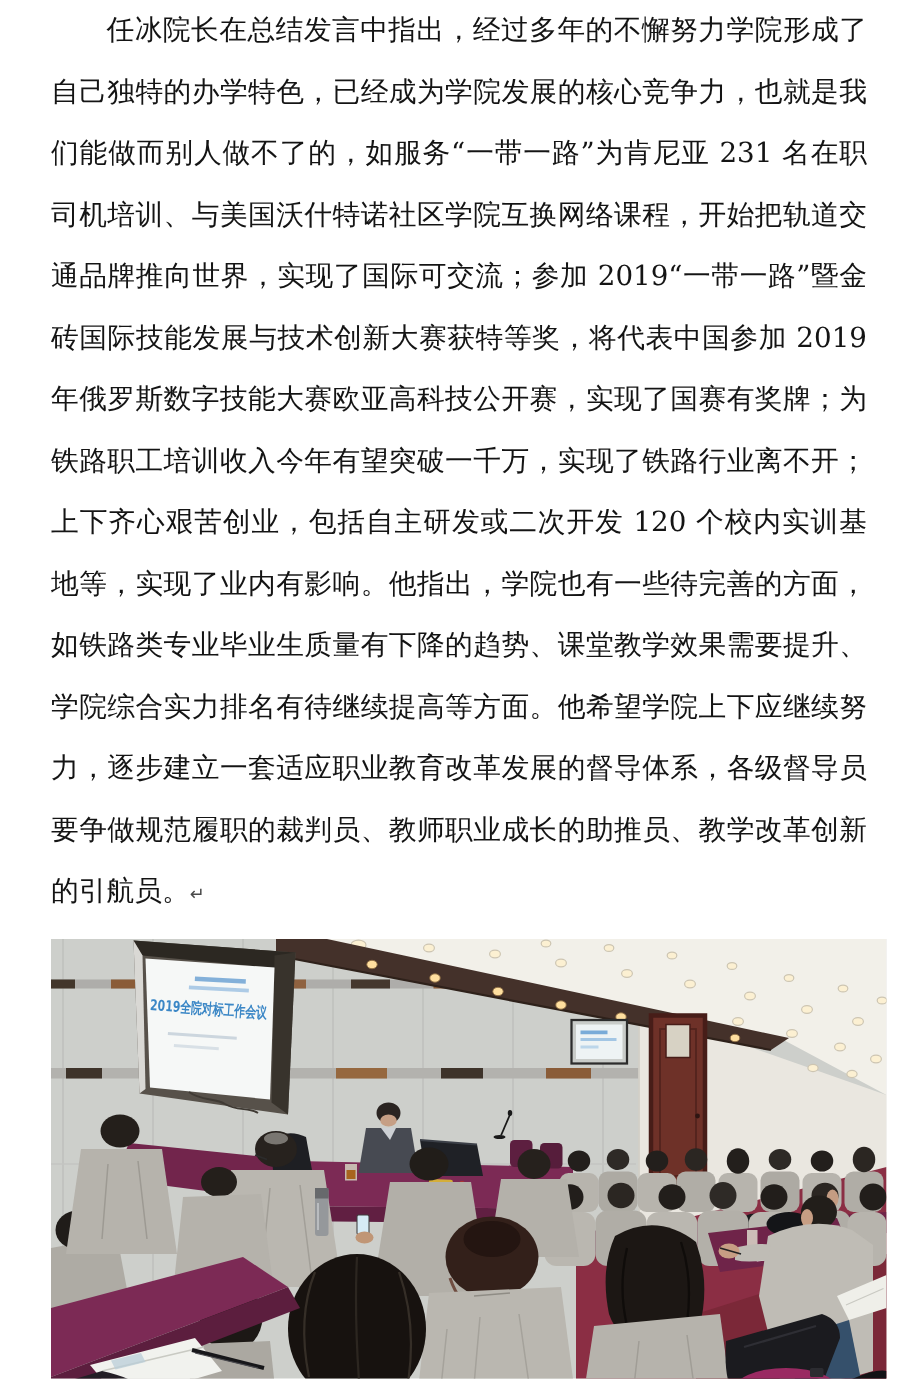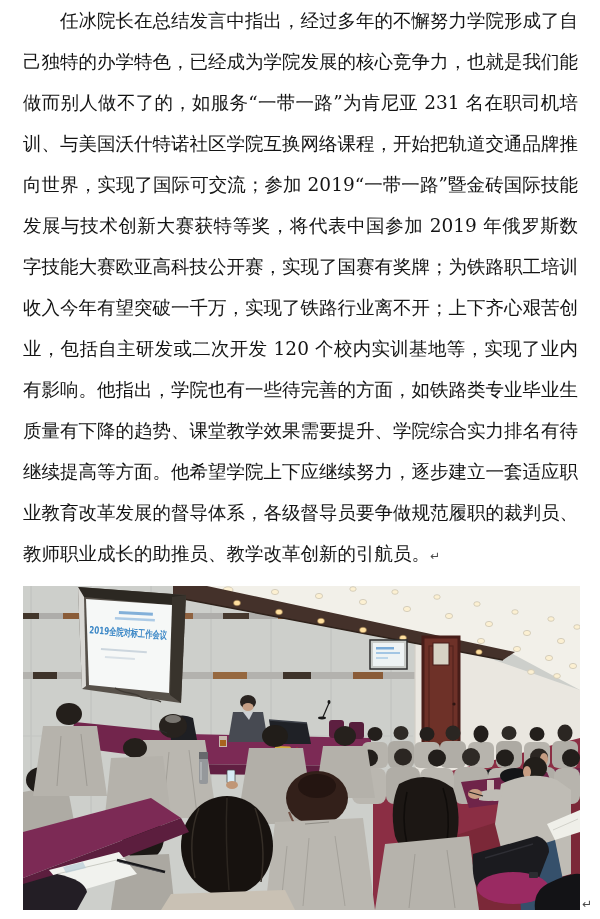--- a/index.html
+++ b/index.html
@@ -11,21 +11,21 @@
     width: 600px;
     height: 919px;
     overflow: hidden;
     font-family: "DejaVu Serif", "Liberation Serif", serif;
   }
   .page {
     width: 600px;
     height: 919px;
     background: #ffffff;
     box-sizing: border-box;
-    padding: 0 22px 0 23px;
+    padding: 0 22px 0 34px;
   }
   .body-text {
     margin: 0;
     font-size: 18.5px;
     line-height: 41px;
     color: #141414;
     text-align: justify;
     text-justify: inter-ideograph;
     text-indent: 2em;
     word-break: break-all;

